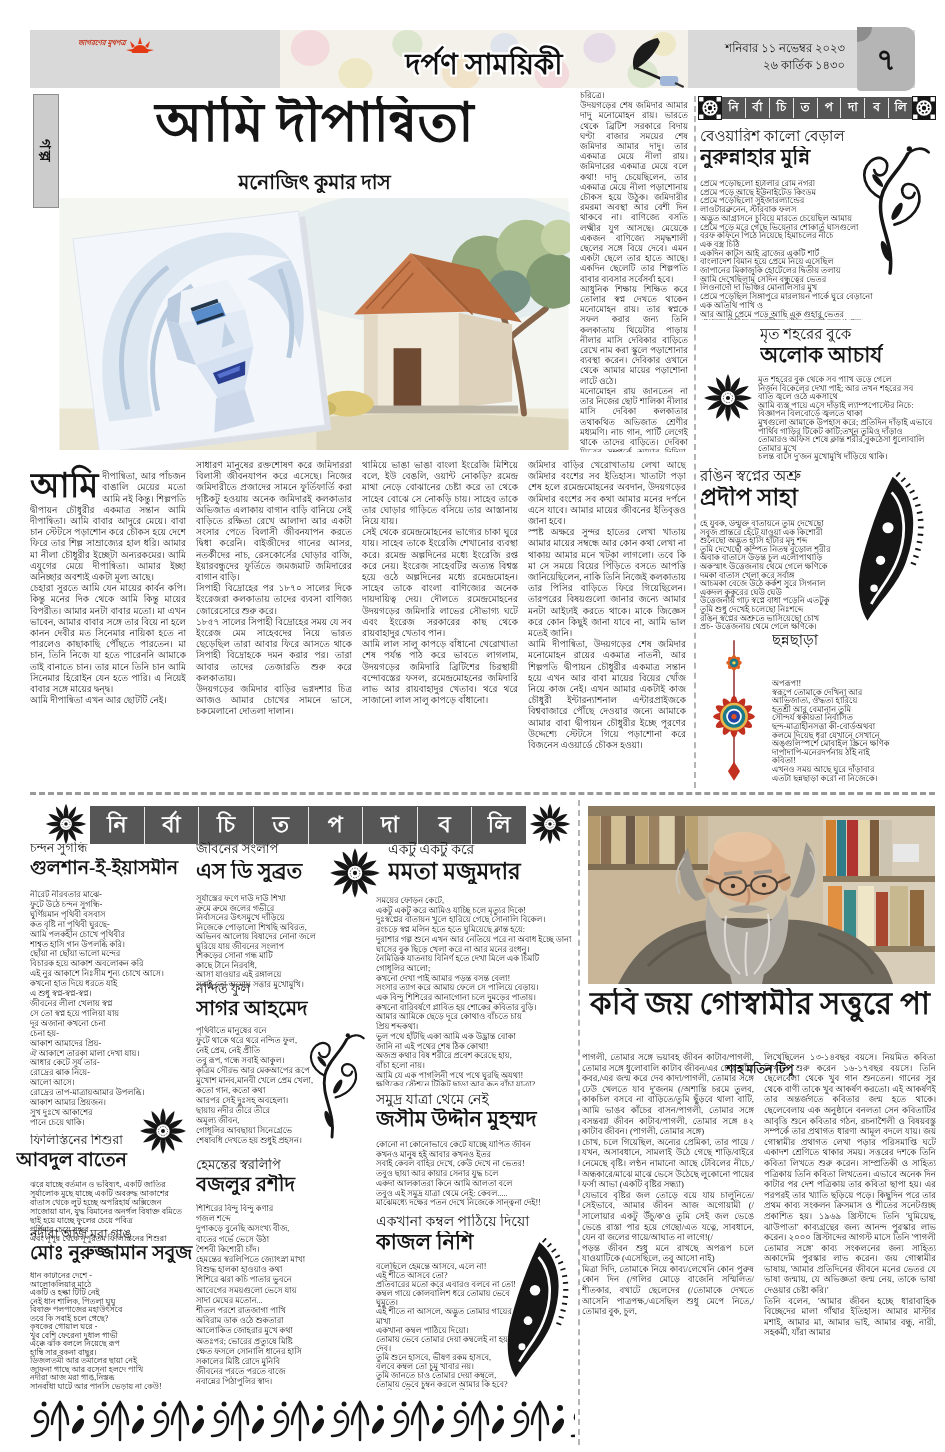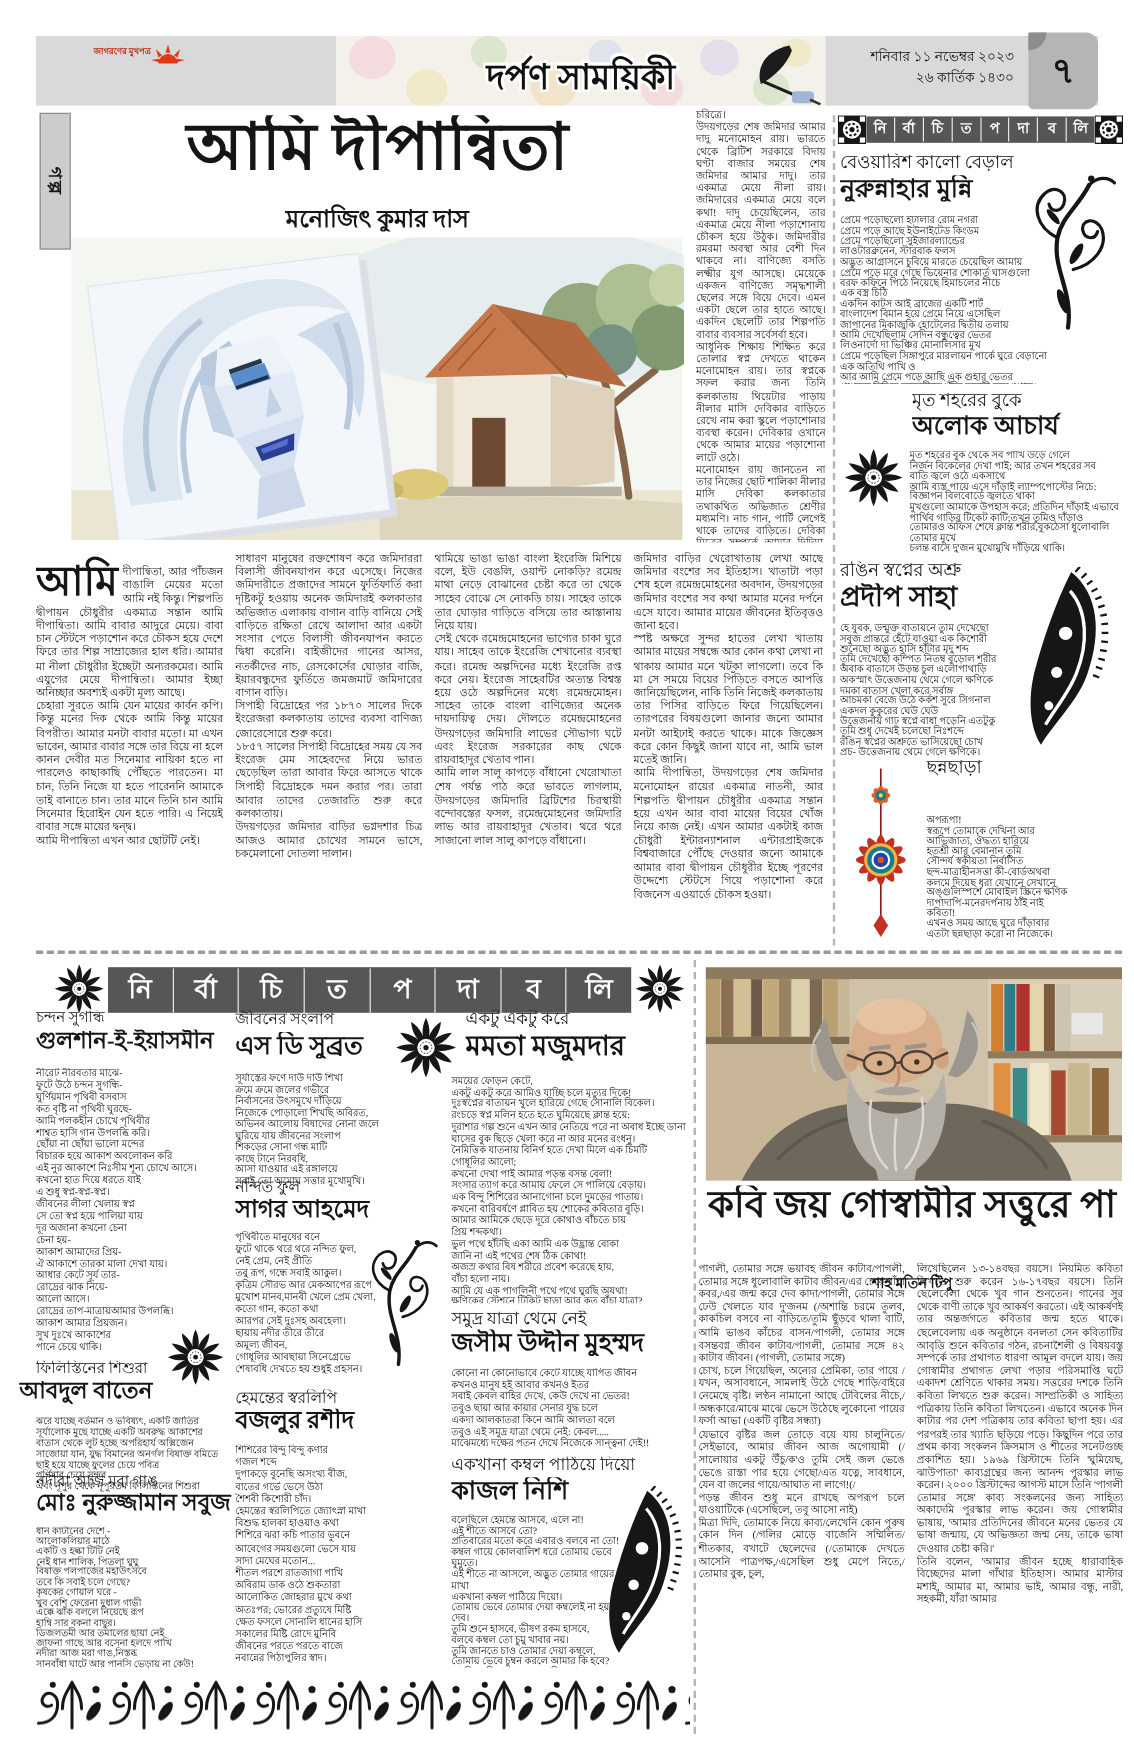--- a/index.html
+++ b/index.html
@@ -7,21 +7,21 @@
         font-family:"Liberation Serif", serif;color:#151515;overflow:hidden;}
   .t{position:absolute;overflow:hidden;}
   .center{text-align:center;}
   .kick{font-weight:400;font-size:13px;line-height:1.1;}
   .auth{font-weight:700;line-height:1.05;}
   .body{font-size:9px;line-height:11.2px;text-align:justify;white-space:pre-line;}
   .poem{font-size:8.4px;line-height:9.8px;white-space:pre-line;}
   .drop{float:left;font-size:34px;font-weight:800;line-height:30px;margin:0 4px 0 0;}
   
   .hdr{position:absolute;left:30px;top:30px;width:885px;height:58px;display:flex;}
-  .logoBox{position:relative;width:250px;background:#d9d9d9;flex:none;}
+  .logoBox{position:relative;width:250px;background:#d9d9d9;flex:none;font-style:italic;}
   .tagline{position:absolute;left:48px;top:7px;font-size:7px;color:#c22a10;font-weight:700;}
   .logoTxt{position:absolute;left:14px;bottom:5px;font-size:27px;font-weight:900;letter-spacing:1px;}
   .bannerBox{position:relative;flex:1;background:#f2efe8;}
   .bannerTxt{position:absolute;left:0;top:11px;width:100%;text-align:center;font-size:29px;font-weight:900;color:#101010;
      text-shadow:-2px 0 #fff,2px 0 #fff,0 -2px #fff,0 2px #fff,-2px -2px #fff,2px 2px #fff,-2px 2px #fff,2px -2px #fff;}
   .dateBox{position:relative;width:227px;background:#d9d9d9;flex:none;font-size:11.5px;line-height:1.5;}
   .dates{position:absolute;right:70px;top:10px;text-align:right;}
   .ptab{position:absolute;right:0;top:-3px;width:58px;height:64px;background:#b5b5b5;border-radius:4px 10px 10px 4px;}
   .ptab:before{content:"";position:absolute;left:0;top:0;width:15px;height:15px;background:#8d8d8d;border-radius:0 0 15px 0;}
   .pnum{position:absolute;left:0;top:10px;width:100%;text-align:center;font-size:30px;font-weight:700;}

